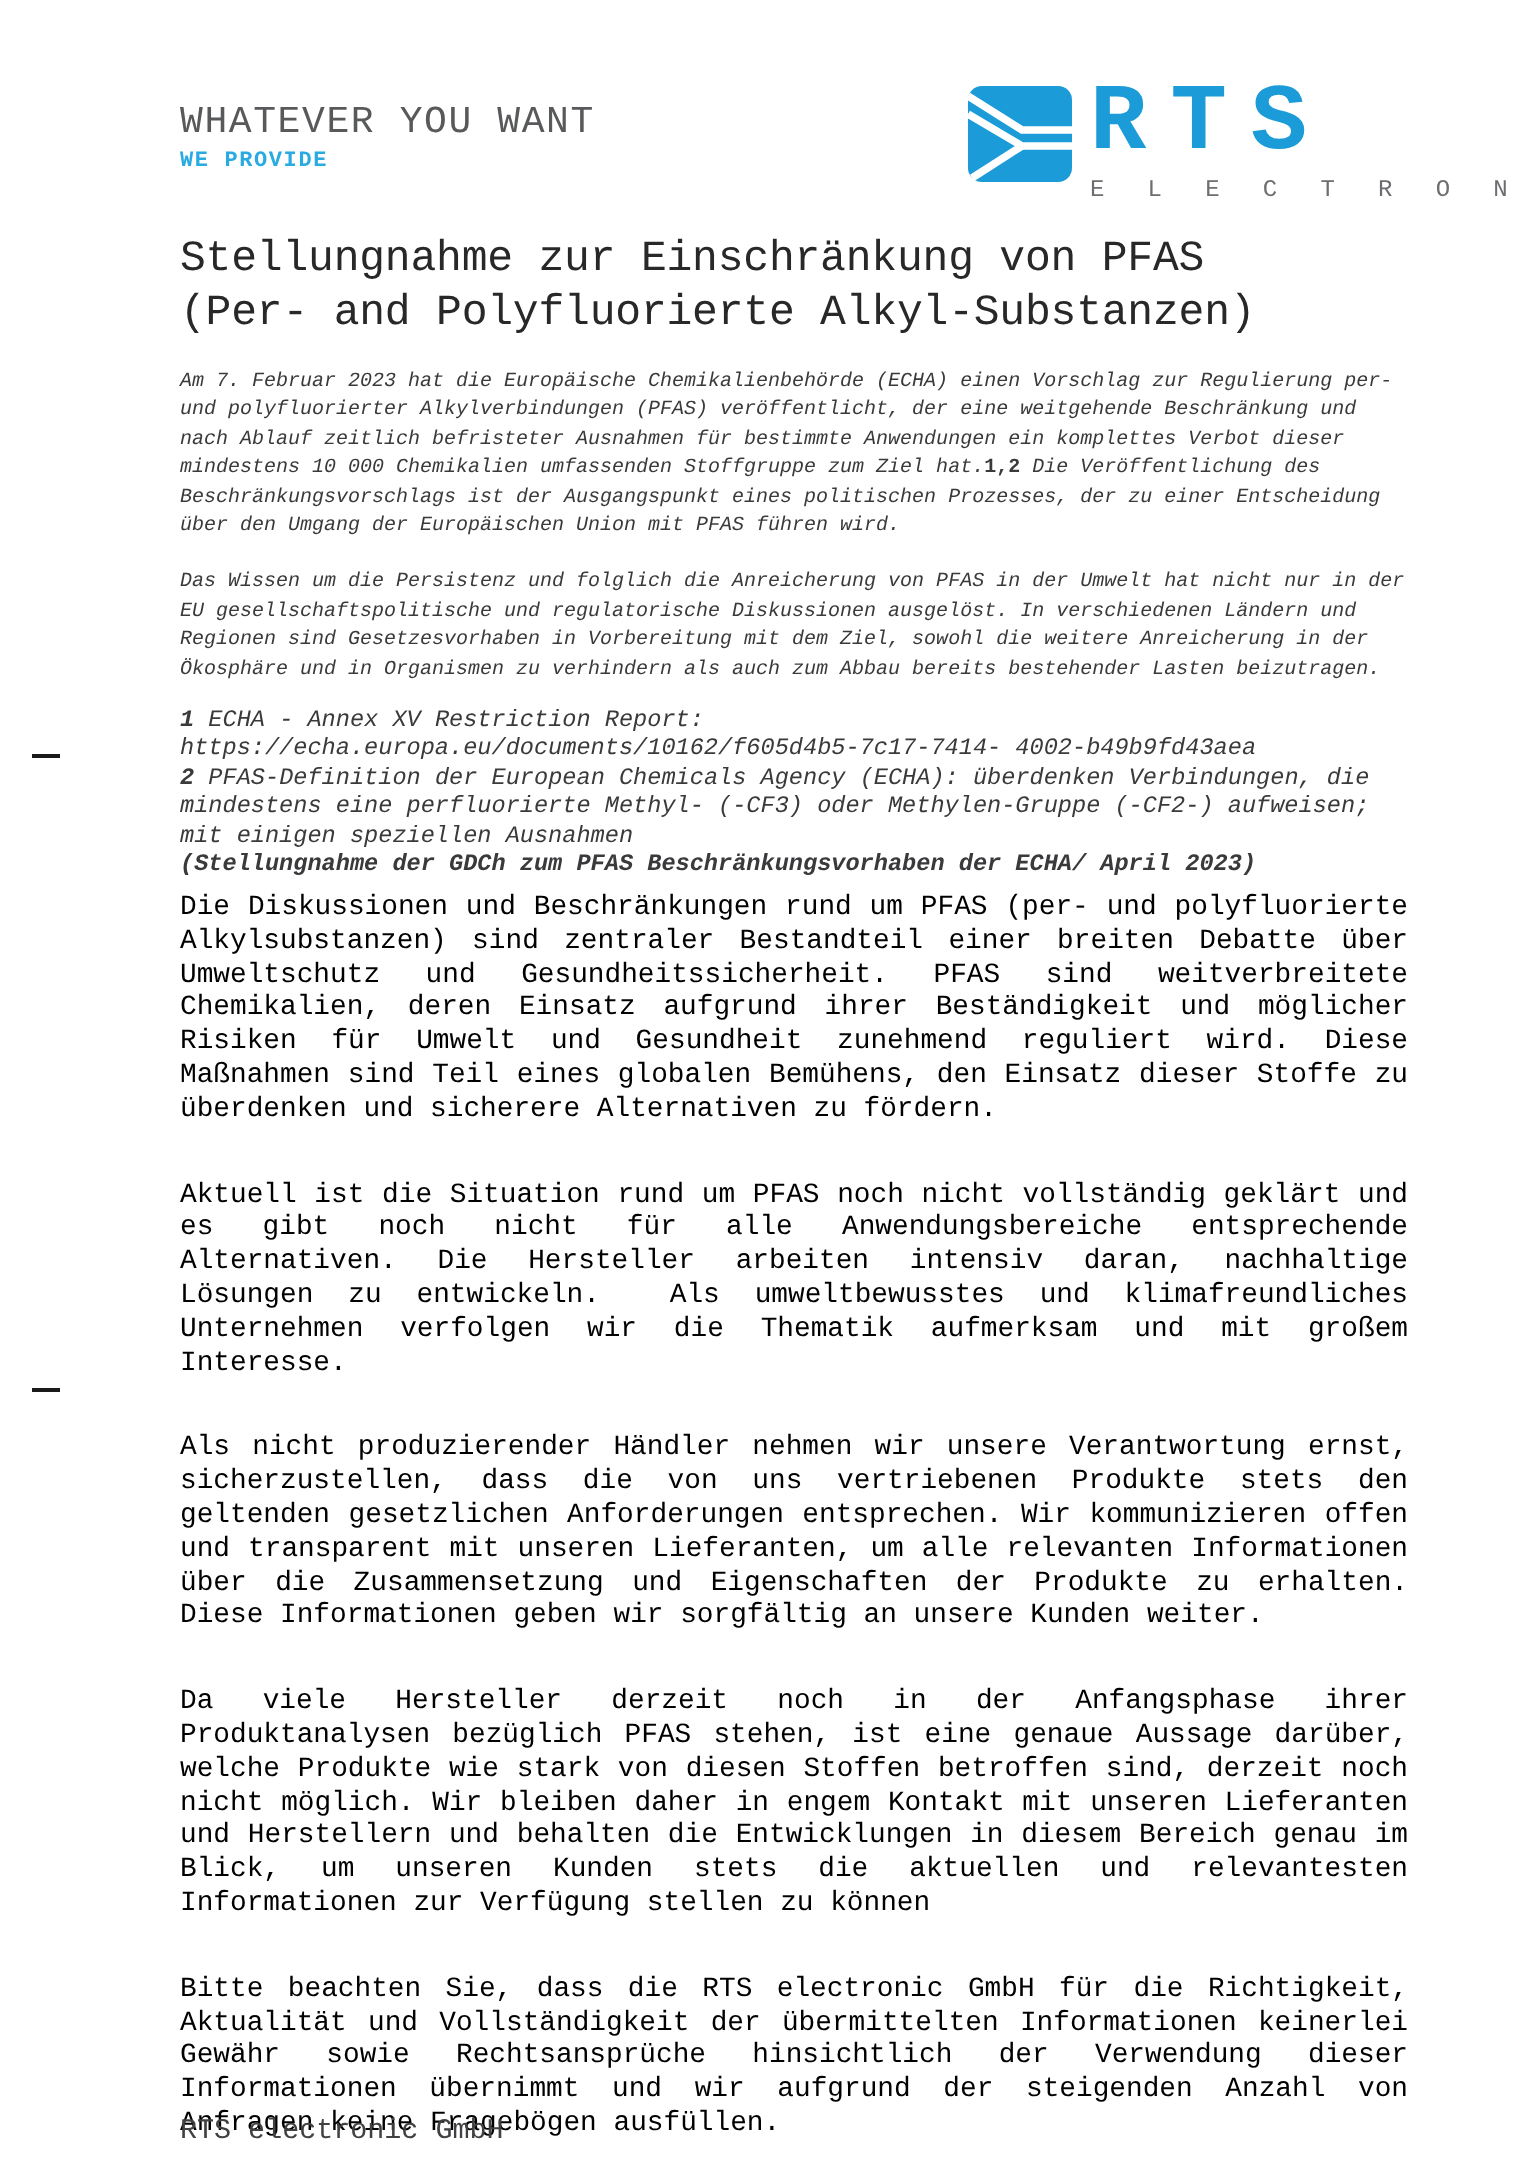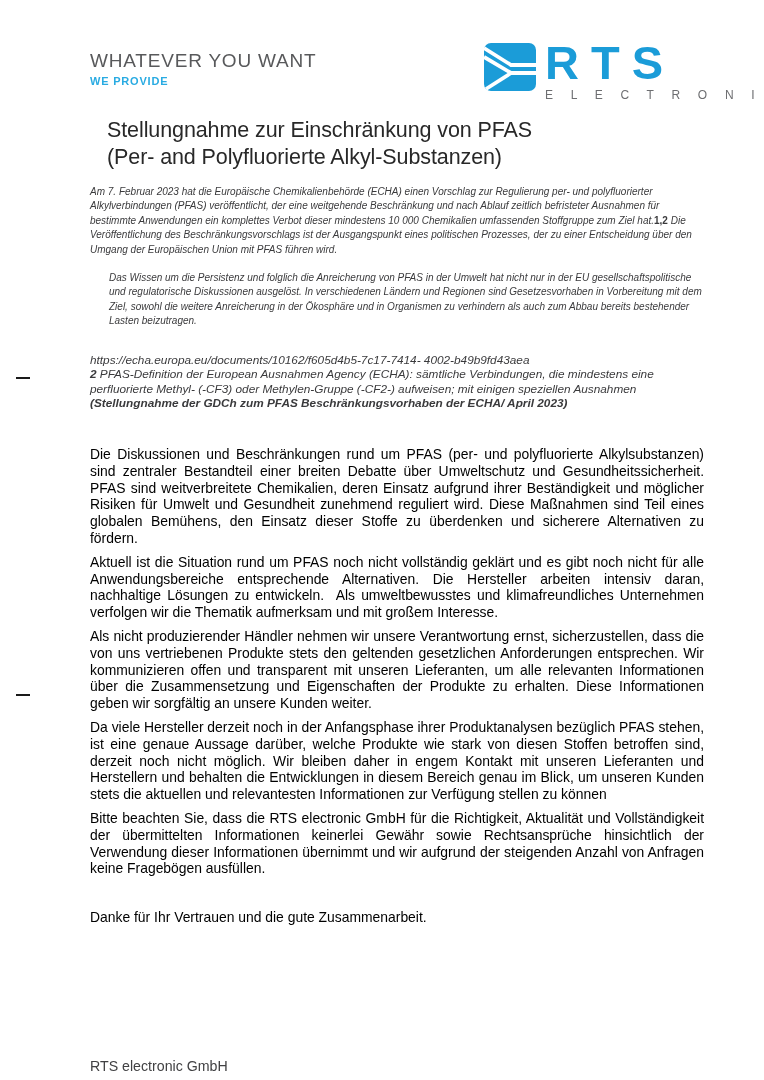--- a/index.html
+++ b/index.html
@@ -9,20 +9,21 @@
     font-family: "Liberation Sans", "DejaVu Sans", sans-serif;
     color: #3f3f41;
   }
   .page {
     position: relative;
     width: 764px;
     height: 1080px;
     margin: 0 auto;
     background: #ffffff;
     overflow: hidden;
+    font-family: Liberation Mono, monospace;
   }
 
   
   .fold-mark {
     position: absolute;
     left: 16px;
     width: 14px;
     height: 2px;
     background: #1a1a1a;
   }
@@ -70,42 +71,42 @@
     font-size: 12px;
     letter-spacing: 7.2px;
     color: #6d6e71;
     font-weight: 400;
     white-space: nowrap;
   }
 
   
   .doc-title {
     position: absolute;
-    left: 107px;
+    left: 90px;
     top: 117px;
     width: 620px;
     font-size: 21.5px;
     line-height: 27px;
     font-weight: 500;
     color: #282828;
     letter-spacing: -0.1px;
   }
 
   
   .intro {
     position: absolute;
     left: 90px;
     top: 185px;
     width: 614px;
     font-style: italic;
     font-size: 10px;
     line-height: 14.4px;
     color: #3a3a3c;
   }
-  .intro p + p { margin-top: 14px; margin-left: 19px; }
+  .intro p + p { margin-top: 14px; }
   .footnotes {
     position: absolute;
     left: 90px;
     top: 353px;
     width: 614px;
     font-style: italic;
     font-size: 11.8px;
     line-height: 14.4px;
     color: #3a3a3c;
   }
@@ -117,21 +118,21 @@
   .bodytext {
     position: absolute;
     left: 90px;
     top: 446px;
     width: 614px;
     font-size: 13.9px;
     line-height: 16.8px;
     color: #000000;
   }
   .bodytext p { text-align: justify; }
-  .bodytext p + p { margin-top: 7px; }
+  .bodytext p + p { margin-top: 26px; }
   .bodytext .closing { text-align: left; margin-top: 32px; }
 
   
   .signature {
     position: absolute;
     left: 90px;
     top: 1056px;
     font-size: 14.2px;
     line-height: 21.5px;
     color: #414143;
@@ -171,22 +172,23 @@
     <div>Stellungnahme zur Einschränkung von PFAS</div>
     <div>(Per- and Polyfluorierte Alkyl-Substanzen)</div>
   </div>
 
   <div class="intro">
     <p><span>Am 7. Februar 2023 hat die Europäische Chemikalienbehörde (ECHA) einen Vorschlag zur Regulierung per- und polyfluorierter Alkylverbindungen (PFAS) veröffentlicht, der eine weitgehende Beschränkung und nach Ablauf zeitlich befristeter Ausnahmen für bestimmte Anwendungen ein komplettes Verbot dieser mindestens 10 000 Chemikalien umfassenden Stoffgruppe zum Ziel hat.</span><span class="ref-bold">1,2</span><span> Die Veröffentlichung des Beschränkungsvorschlags ist der Ausgangspunkt eines politischen Prozesses, der zu einer Entscheidung über den Umgang der Europäischen Union mit PFAS führen wird.</span></p>
     <p>Das Wissen um die Persistenz und folglich die Anreicherung von PFAS in der Umwelt hat nicht nur in der EU gesellschaftspolitische und regulatorische Diskussionen ausgelöst. In verschiedenen Ländern und Regionen sind Gesetzesvorhaben in Vorbereitung mit dem Ziel, sowohl die weitere Anreicherung in der Ökosphäre und in Organismen zu verhindern als auch zum Abbau bereits bestehender Lasten beizutragen.</p>
   </div>
 
   <div class="footnotes">
+    <div><span class="fn-num">1</span><span> ECHA - Annex XV Restriction Report:</span></div>
     <div>https://echa.europa.eu/documents/10162/f605d4b5-7c17-7414- 4002-b49b9fd43aea</div>
-    <div><span class="fn-num">2</span><span> PFAS-Definition der European Ausnahmen Agency (ECHA): sämtliche Verbindungen, die mindestens eine perfluorierte Methyl- (-CF3) oder Methylen-Gruppe (-CF2-) aufweisen; mit einigen speziellen Ausnahmen</span></div>
+    <div><span class="fn-num">2</span><span> PFAS-Definition der European Chemicals Agency (ECHA): überdenken Verbindungen, die mindestens eine perfluorierte Methyl- (-CF3) oder Methylen-Gruppe (-CF2-) aufweisen; mit einigen speziellen Ausnahmen</span></div>
     <div class="fn-source">(Stellungnahme der GDCh zum PFAS Beschränkungsvorhaben der ECHA/ April 2023)</div>
   </div>
 
   <div class="bodytext">
     <p>Die Diskussionen und Beschränkungen rund um PFAS (per- und polyfluorierte Alkylsubstanzen) sind zentraler Bestandteil einer breiten Debatte über Umweltschutz und Gesundheitssicherheit. PFAS sind weitverbreitete Chemikalien, deren Einsatz aufgrund ihrer Beständigkeit und möglicher Risiken für Umwelt und Gesundheit zunehmend reguliert wird. Diese Maßnahmen sind Teil eines globalen Bemühens, den Einsatz dieser Stoffe zu überdenken und sicherere Alternativen zu fördern.</p>
     <p>Aktuell ist die Situation rund um PFAS noch nicht vollständig geklärt und es gibt noch nicht für alle Anwendungsbereiche entsprechende Alternativen. Die Hersteller arbeiten intensiv daran, nachhaltige Lösungen zu entwickeln.&nbsp; Als umweltbewusstes und klimafreundliches Unternehmen verfolgen wir die Thematik aufmerksam und mit großem Interesse.</p>
     <p>Als nicht produzierender Händler nehmen wir unsere Verantwortung ernst, sicherzustellen, dass die von uns vertriebenen Produkte stets den geltenden gesetzlichen Anforderungen entsprechen. Wir kommunizieren offen und transparent mit unseren Lieferanten, um alle relevanten Informationen über die Zusammensetzung und Eigenschaften der Produkte zu erhalten. Diese Informationen geben wir sorgfältig an unsere Kunden weiter.</p>
     <p>Da viele Hersteller derzeit noch in der Anfangsphase ihrer Produktanalysen bezüglich PFAS stehen, ist eine genaue Aussage darüber, welche Produkte wie stark von diesen Stoffen betroffen sind, derzeit noch nicht möglich. Wir bleiben daher in engem Kontakt mit unseren Lieferanten und Herstellern und behalten die Entwicklungen in diesem Bereich genau im Blick, um unseren Kunden stets die aktuellen und relevantesten Informationen zur Verfügung stellen zu können</p>
     <p>Bitte beachten Sie, dass die RTS electronic GmbH für die Richtigkeit, Aktualität und Vollständigkeit der übermittelten Informationen keinerlei Gewähr sowie Rechtsansprüche hinsichtlich der Verwendung dieser Informationen übernimmt und wir aufgrund der steigenden Anzahl von Anfragen keine Fragebögen ausfüllen.</p>
     <p class="closing">Danke für Ihr Vertrauen und die gute Zusammenarbeit.</p>

